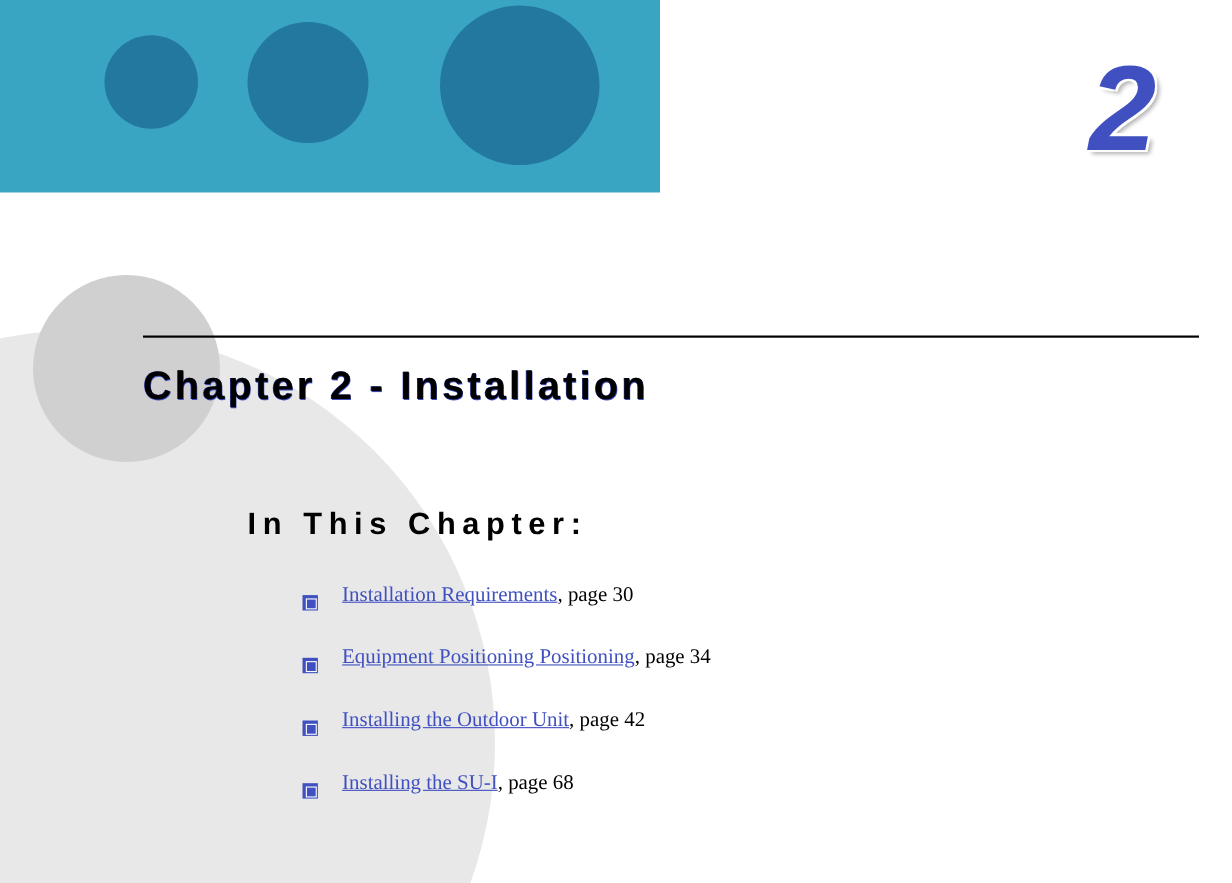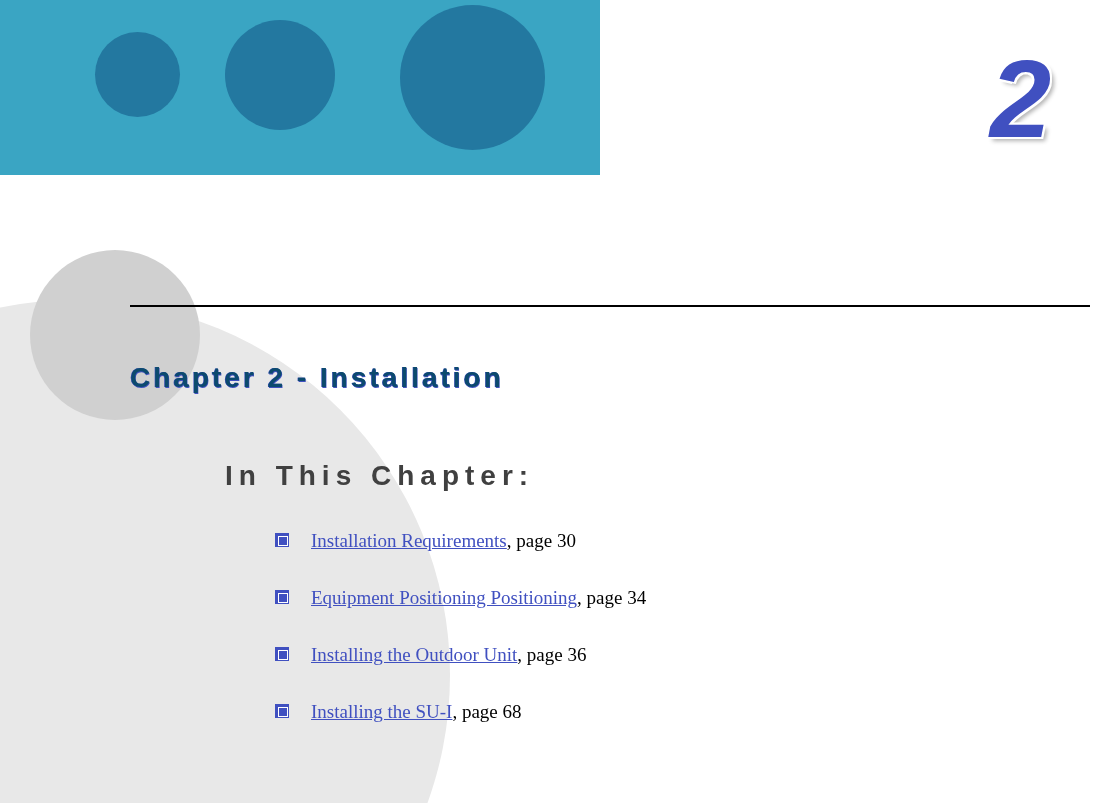--- a/index.html
+++ b/index.html
@@ -93,49 +93,48 @@
       left: 130px;
       right: 30px;
       height: 2px;
       background: #000;
       z-index: 2;
     }
     .chapter-title {
       position: absolute;
       top: 330px;
       left: 130px;
-      font-size: 28px;
+      font-size: 36px;
       font-weight: bold;
       letter-spacing: 3px;
-      color: #0c4a6e;
+      color: #000000;
       z-index: 2;
       text-shadow: 
         -0.5px -0.5px 0 #4050c0,
         0.5px 0.5px 0 #4050c0;
-      margin-top: 32px;
     }
     .section-title {
       position: absolute;
       top: 460px;
       left: 225px;
       font-size: 28px;
       font-weight: bold;
       letter-spacing: 6px;
-      color: #404040;
+      color: #000000;
       z-index: 2;
     }
     .toc-list {
       position: absolute;
       top: 530px;
       left: 275px;
       z-index: 2;
     }
     .toc-item {
       display: flex;
-      align-items: flex-start;
+      align-items: flex-end;
       margin-bottom: 35px;
       font-size: 19px;
     }
     .bullet {
       width: 14px;
       height: 14px;
       background: #4050c0;
       position: relative;
       margin-right: 22px;
       flex-shrink: 0;
@@ -191,21 +190,21 @@
   </div>
   <div class="toc-item">
     <div class="bullet"></div>
     <div>
       <span class="toc-link">Equipment Positioning Positioning</span><span class="toc-page">, page 34</span>
     </div>
   </div>
   <div class="toc-item">
     <div class="bullet"></div>
     <div>
-      <span class="toc-link">Installing the Outdoor Unit</span><span class="toc-page">, page 36</span>
+      <span class="toc-link">Installing the Outdoor Unit</span><span class="toc-page">, page 42</span>
     </div>
   </div>
   <div class="toc-item">
     <div class="bullet"></div>
     <div>
       <span class="toc-link">Installing the SU-I</span><span class="toc-page">, page 68</span>
     </div>
   </div>
 </div>
 

